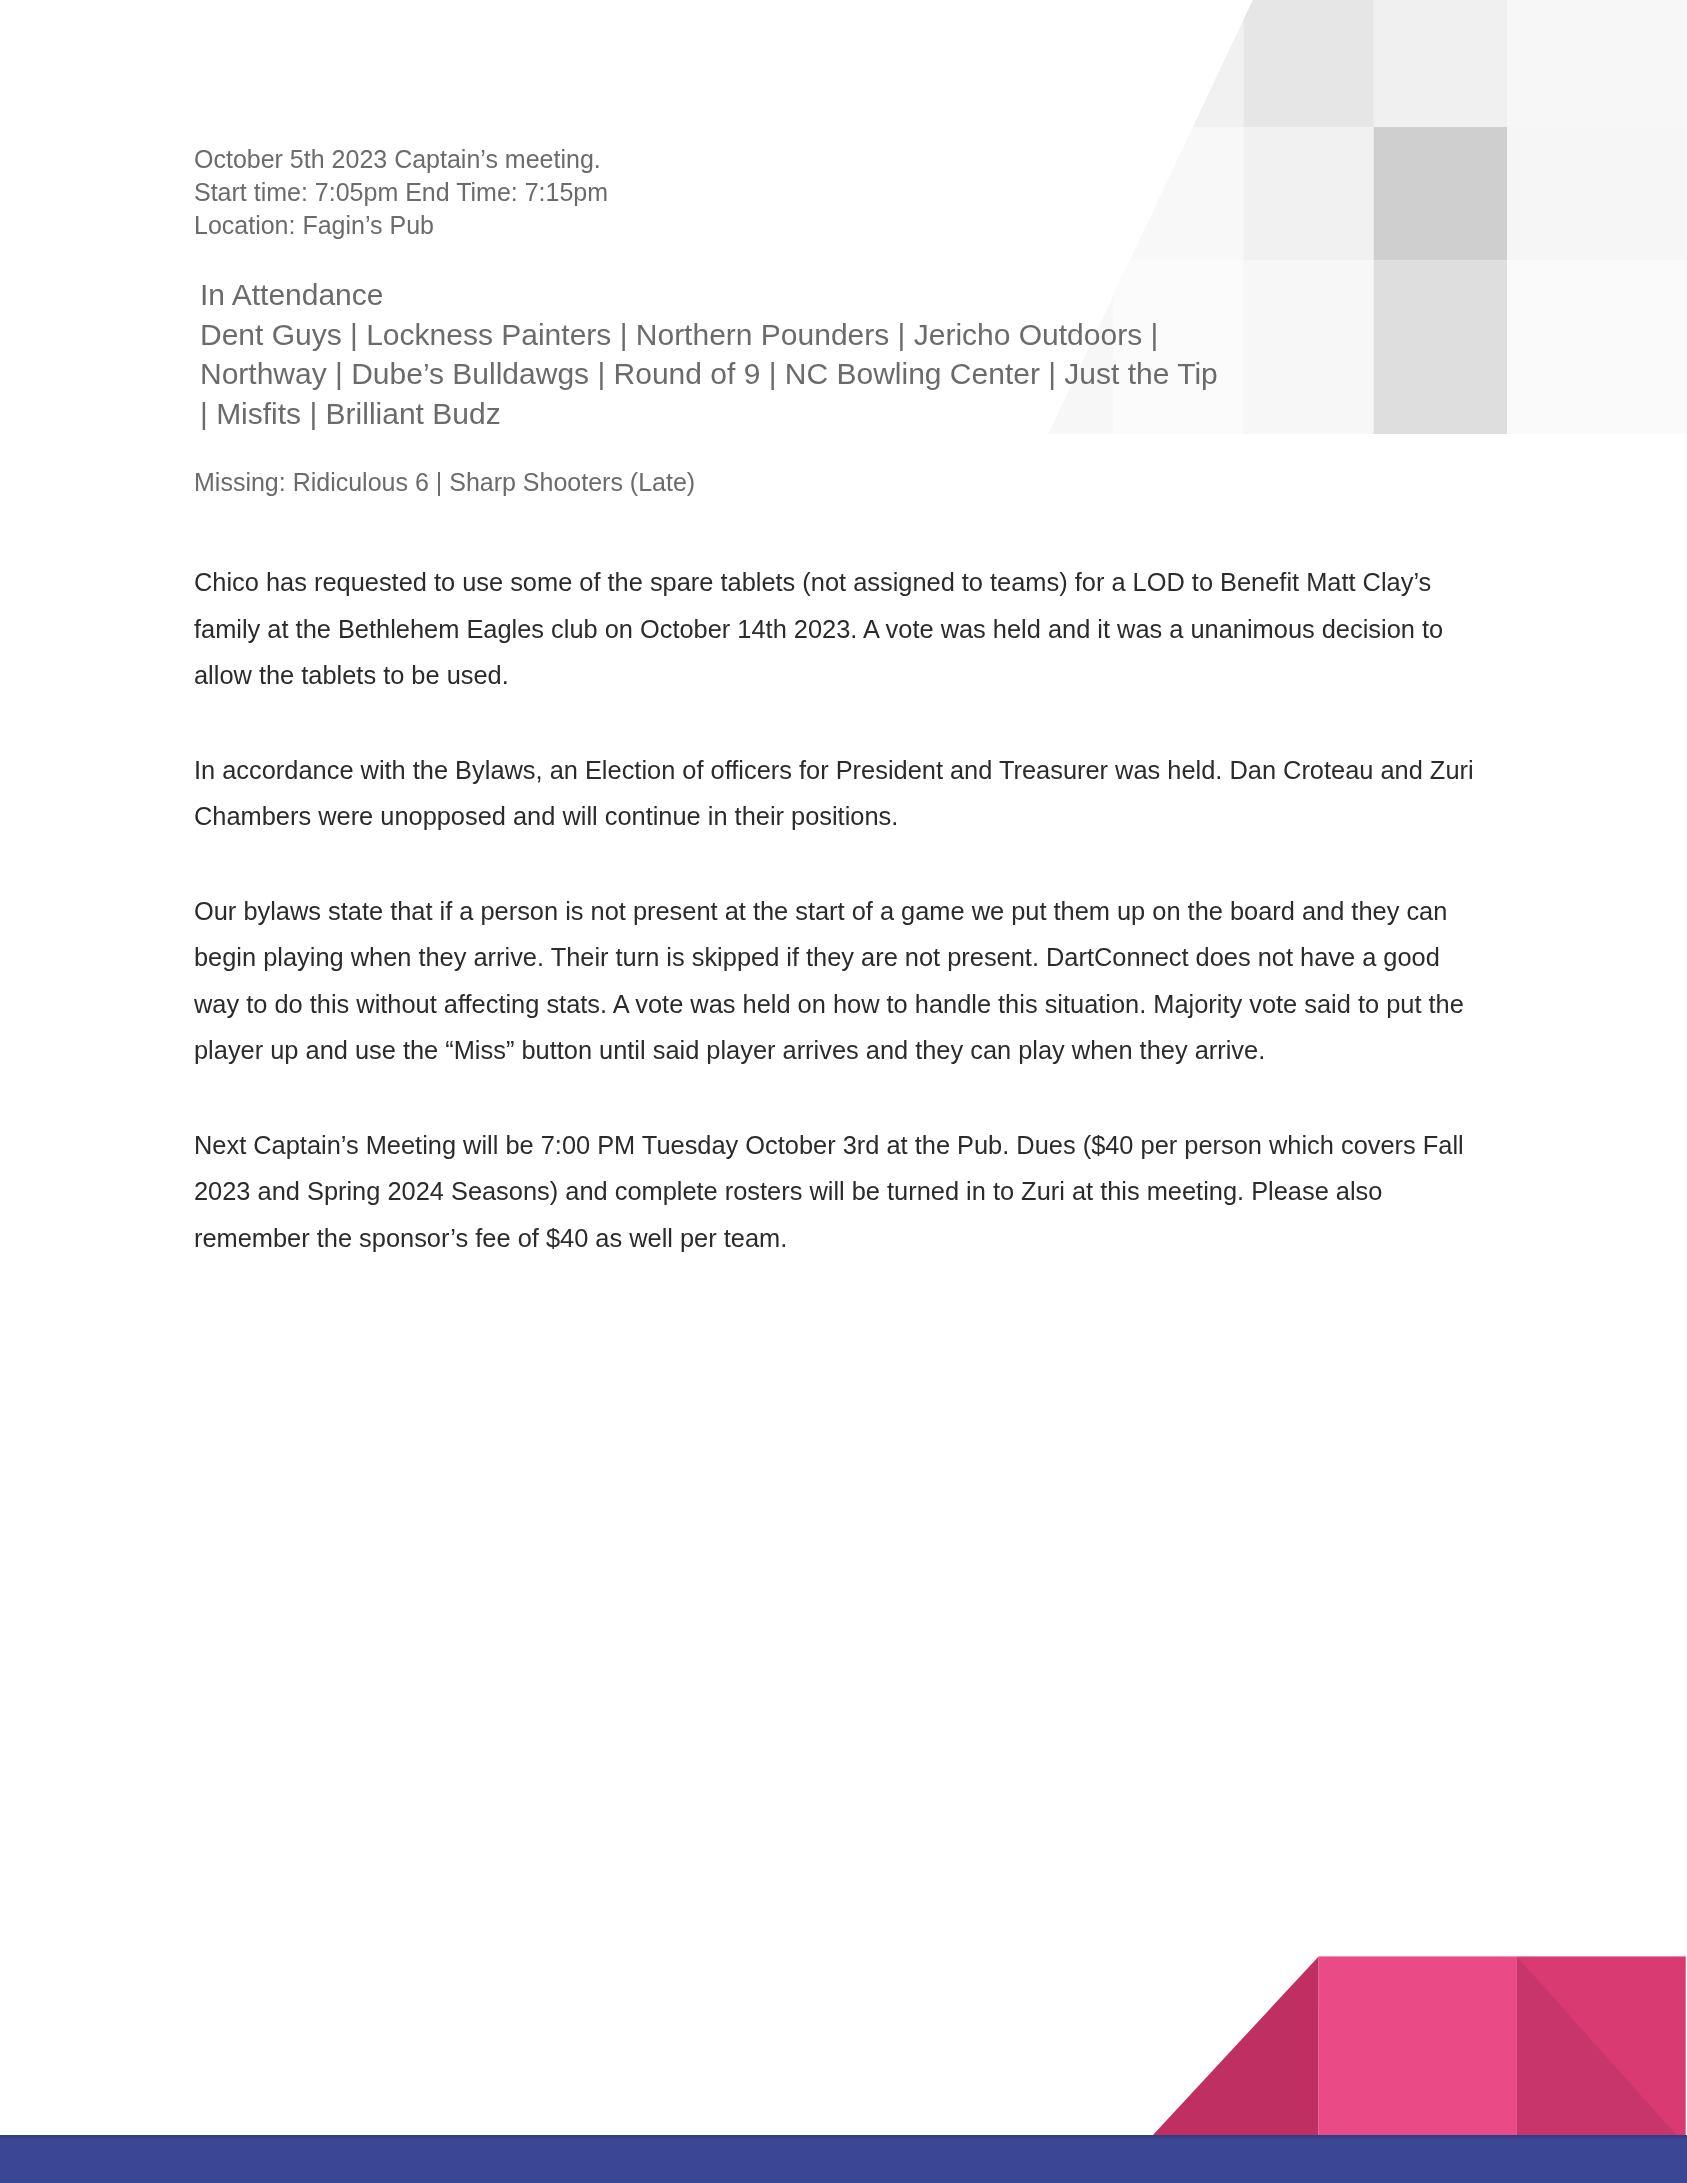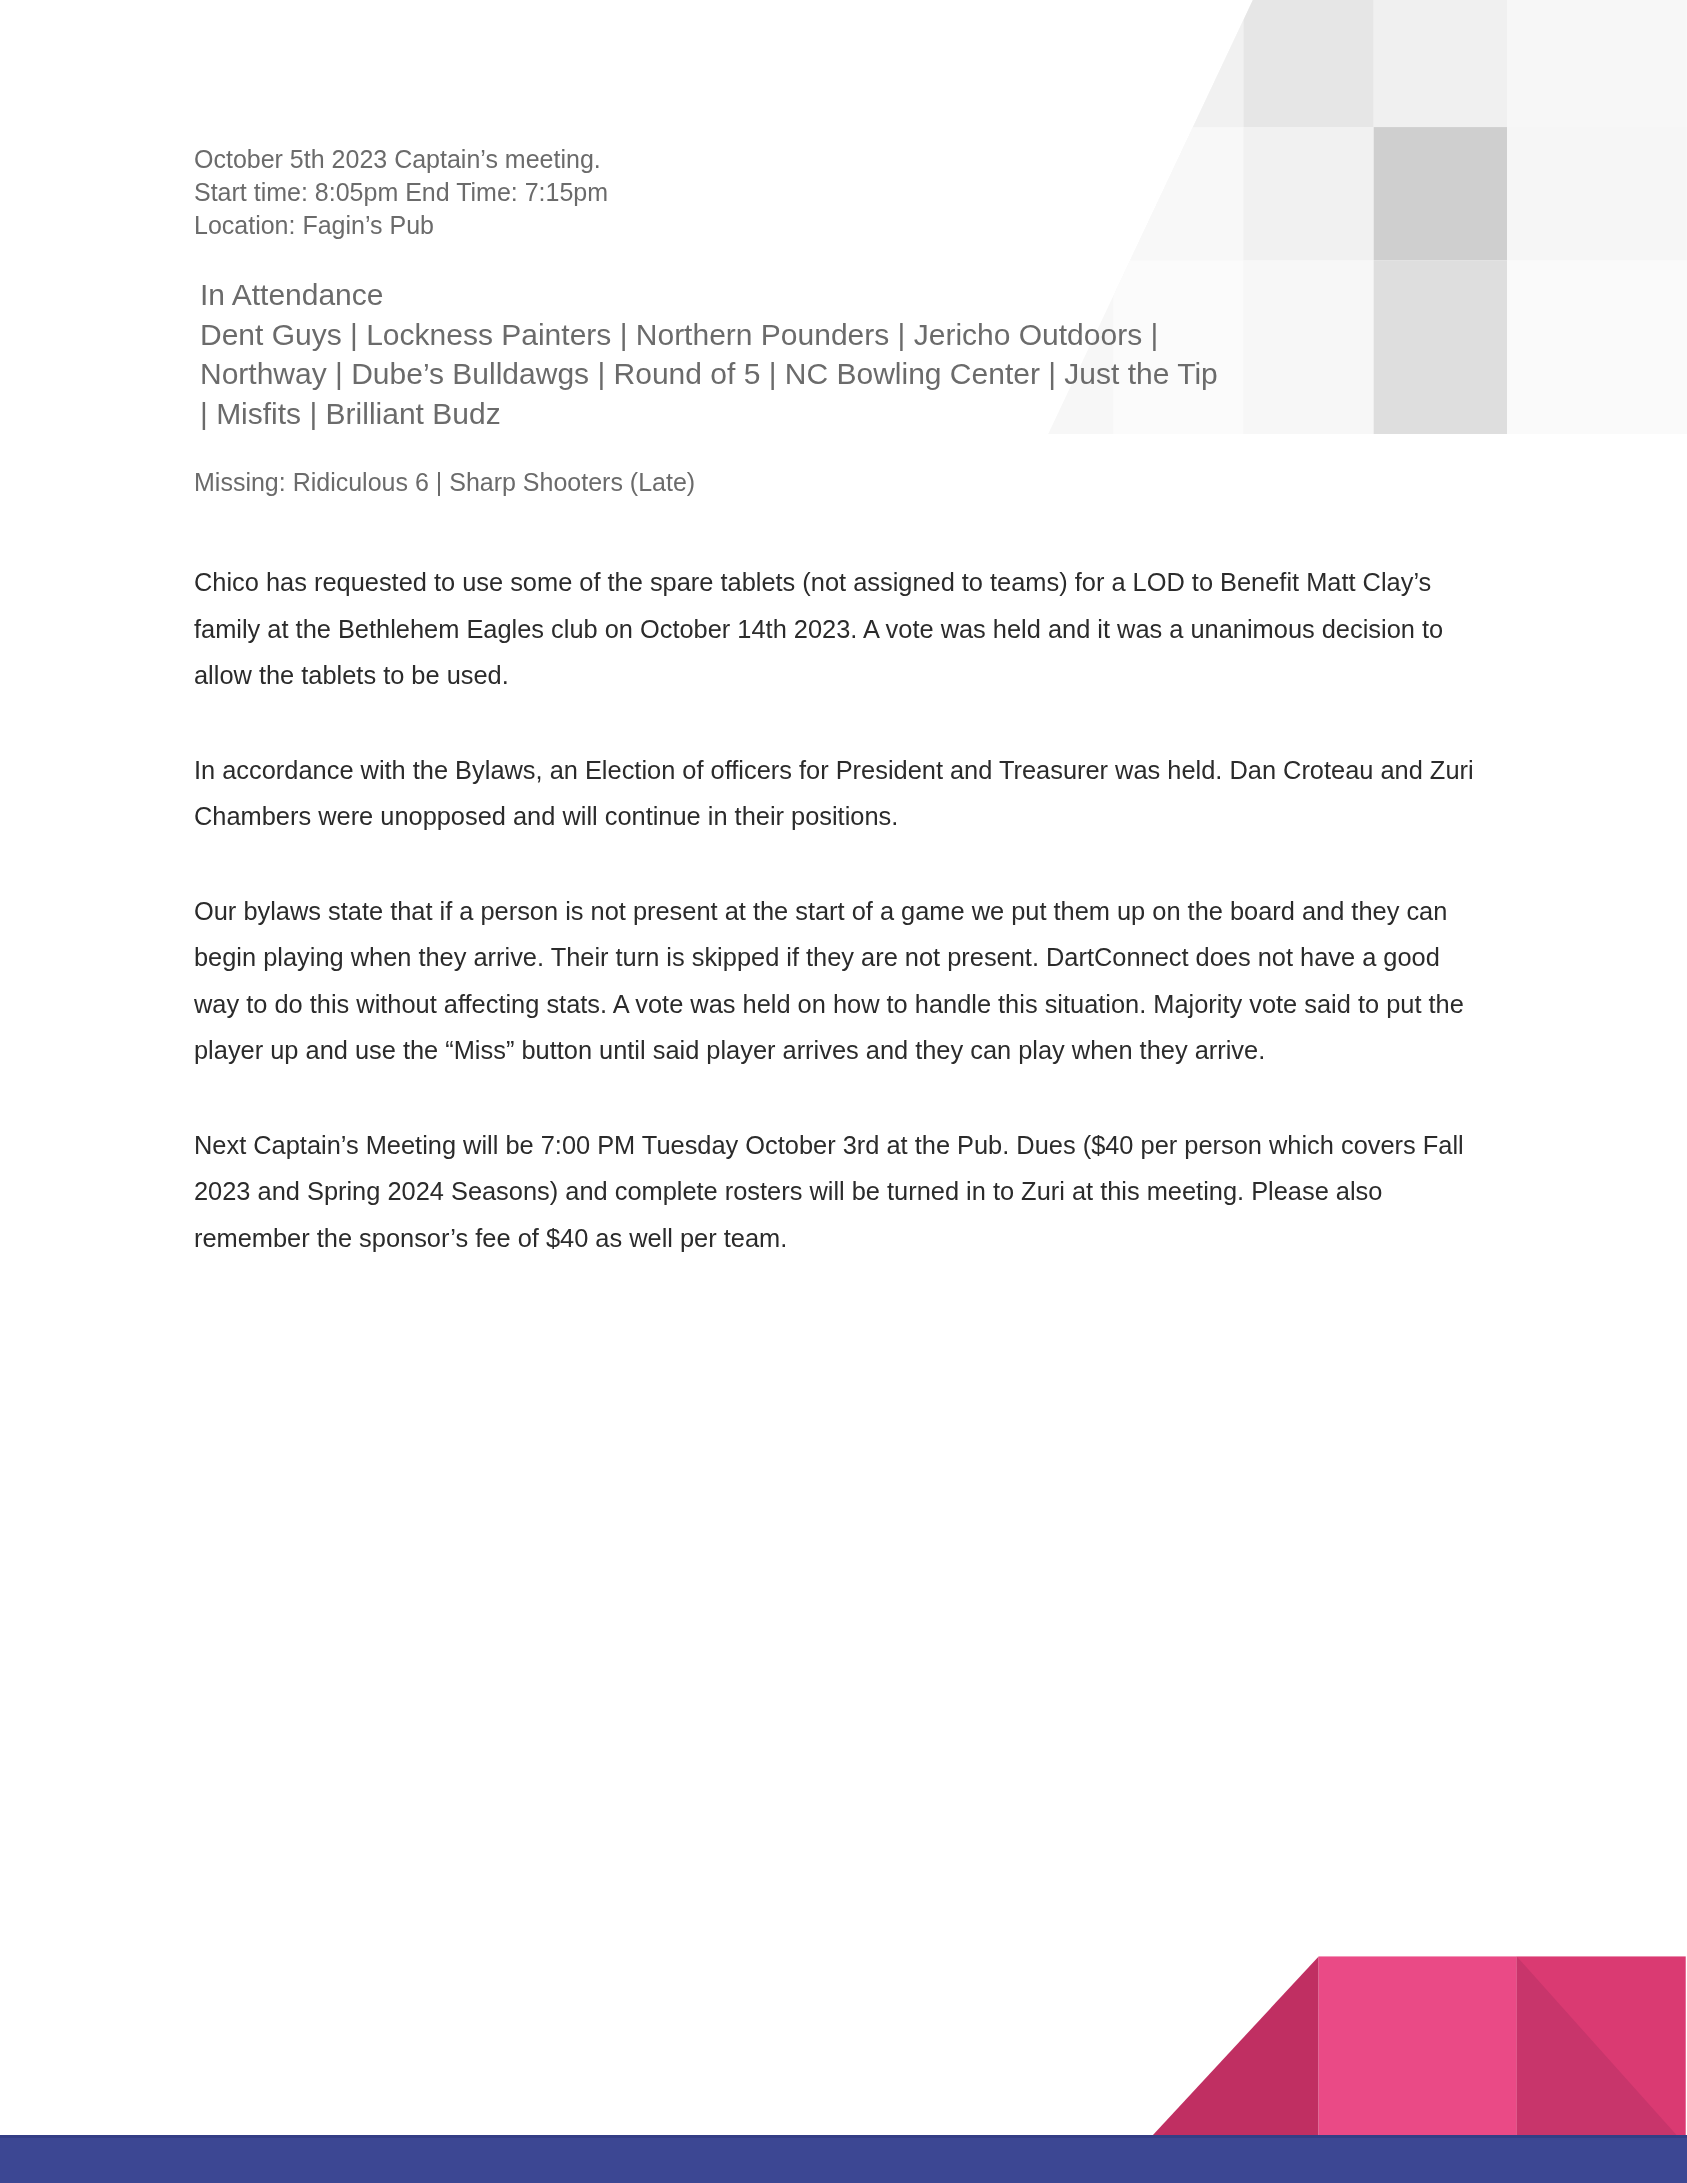--- a/index.html
+++ b/index.html
@@ -156,29 +156,29 @@
     </svg>
   </div>
 
   <div class="bottom-bar"></div>
 
   <div class="content">
 
 
     <div class="meta-block">
       <span class="meta-line">October 5th 2023 Captain’s meeting.</span>
-      <span class="meta-line">Start time: 8:05pm  End Time: 7:15pm</span>
+      <span class="meta-line">Start time: 7:05pm  End Time: 7:15pm</span>
       <span class="meta-line">Location: Fagin’s Pub</span>
     </div>
 
     <div class="meta-gap"></div>
 
     <div class="attendance-block">
       <div>In Attendance</div>
-      <div>Dent Guys | Lockness Painters | Northern Pounders | Jericho Outdoors | Northway | Dube’s Bulldawgs | Round of 5 | NC Bowling Center | Just the Tip | Misfits | Brilliant Budz</div>
+      <div>Dent Guys | Lockness Painters | Northern Pounders | Jericho Outdoors | Northway | Dube’s Bulldawgs | Round of 9 | NC Bowling Center | Just the Tip | Misfits | Brilliant Budz</div>
     </div>
 
     <div class="meta-gap"></div>
 
     <div class="missing-block">Missing: Ridiculous 6 | Sharp Shooters (Late)</div>
 
     <div class="body-section">
       <p class="body-para">Chico has requested to use some of the spare tablets (not assigned to teams) for a LOD to Benefit Matt Clay’s family at the Bethlehem Eagles club on October 14th 2023.  A vote was held and it was a unanimous decision to allow the tablets to be used.</p>
       <p class="body-para">In accordance with the Bylaws, an Election of officers for President and Treasurer was held.  Dan Croteau and Zuri Chambers were unopposed and will continue in their positions.</p>
       <p class="body-para">Our bylaws state that if a person is not present at the start of a game we put them up on the board and they can begin playing when they arrive. Their turn is skipped if they are not present. DartConnect does not have a good way to do this without affecting stats.  A vote was held on how to handle this situation.  Majority vote said to put the player up and use the “Miss” button until said player arrives and they can play when they arrive.</p>

